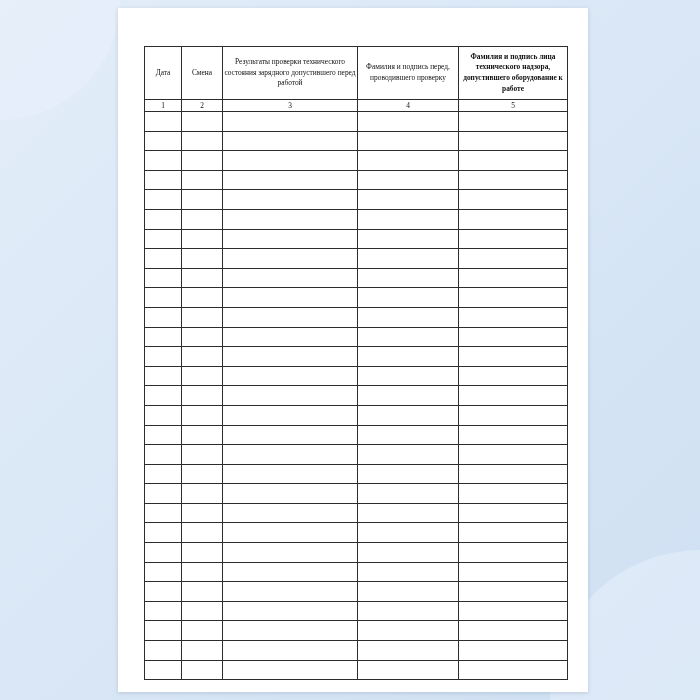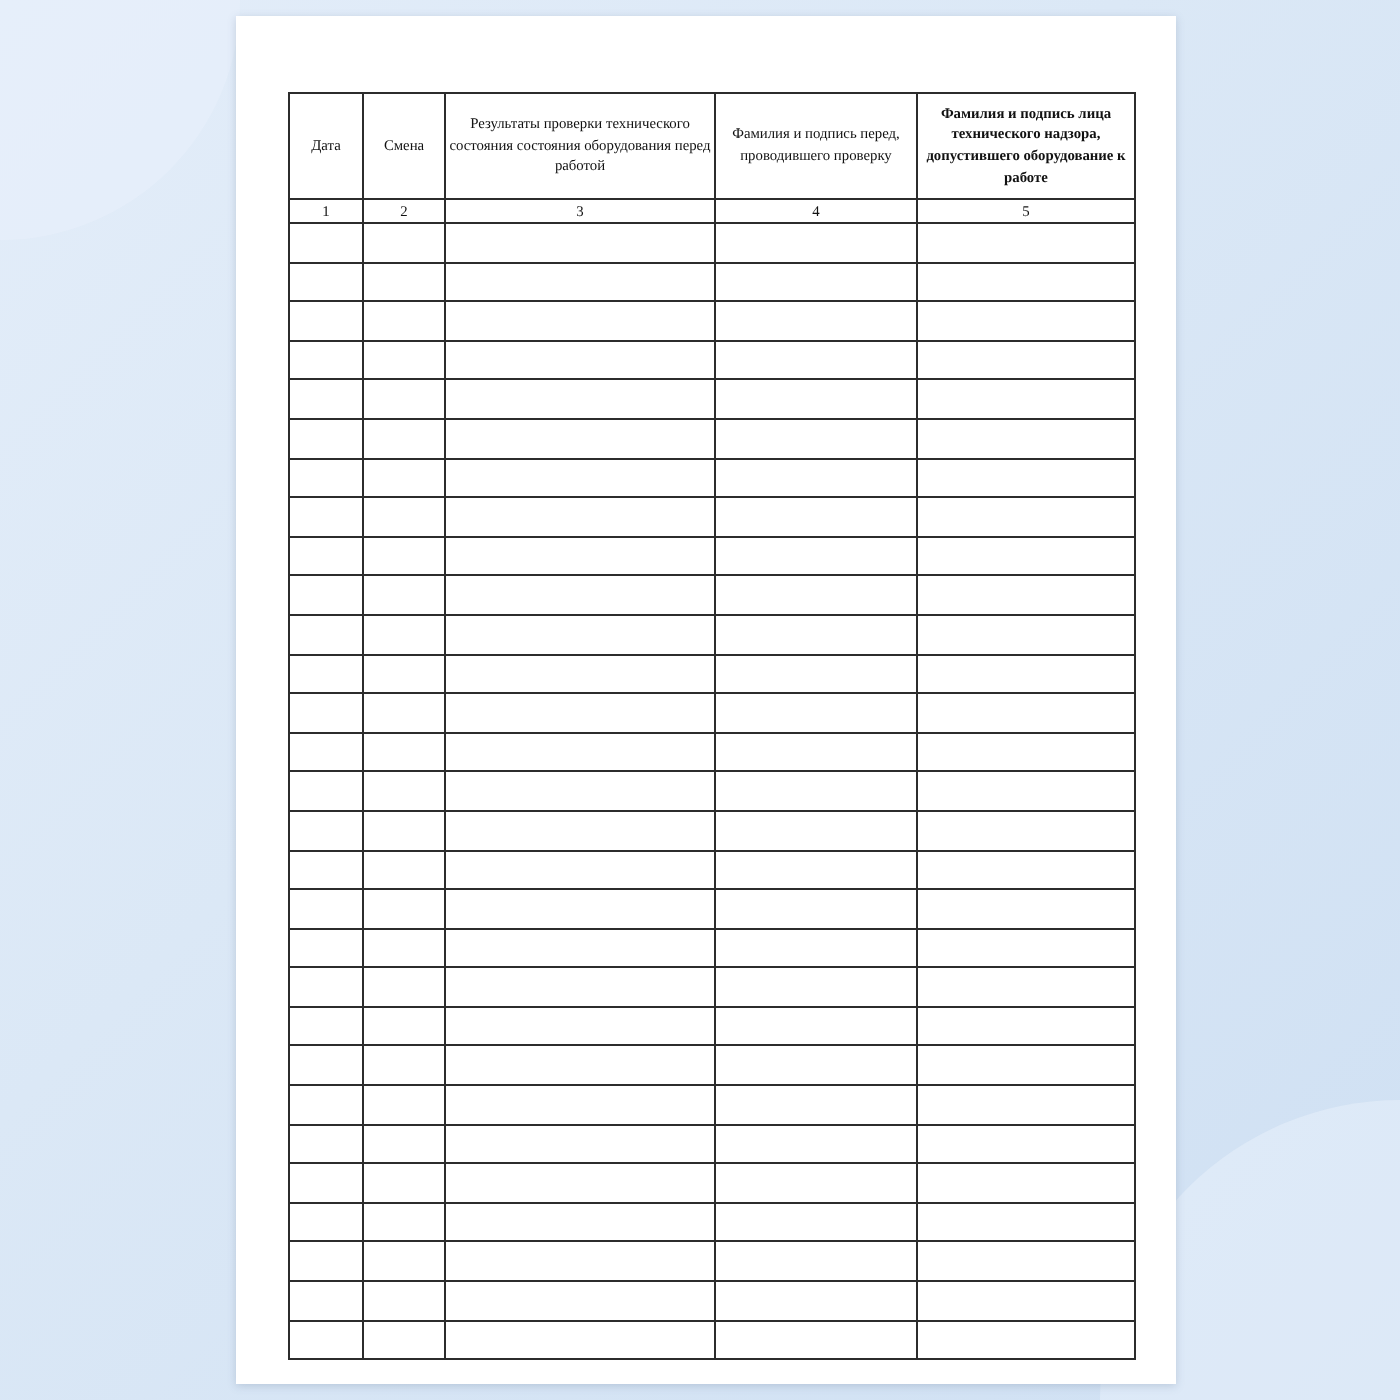--- a/index.html
+++ b/index.html
@@ -91,21 +91,21 @@
   <div class="corner-shade tl"></div>
   <div class="corner-shade br"></div>
 
   <div id="page">
     <div id="sheet">
       <table class="log">
         <thead>
           <tr>
             <th class="hdr-tall col-date">Дата</th>
             <th class="hdr-tall col-shift">Смена</th>
-            <th class="hdr-tall col-result">Результаты проверки технического состояния состояния оборудования перед работой</th>
+            <th class="hdr-tall col-result">Результаты проверки технического состояния зарядного допустившего перед работой</th>
             <th class="hdr-tall col-checker">Фамилия и подпись перед, проводившего проверку</th>
             <th class="hdr-tall col-supervisor">Фамилия и подпись лица технического надзора, допустившего оборудование к работе</th>
           </tr>
           <tr class="numrow">
             <td>1</td>
             <td>2</td>
             <td>3</td>
             <td>4</td>
             <td>5</td>
           </tr>

